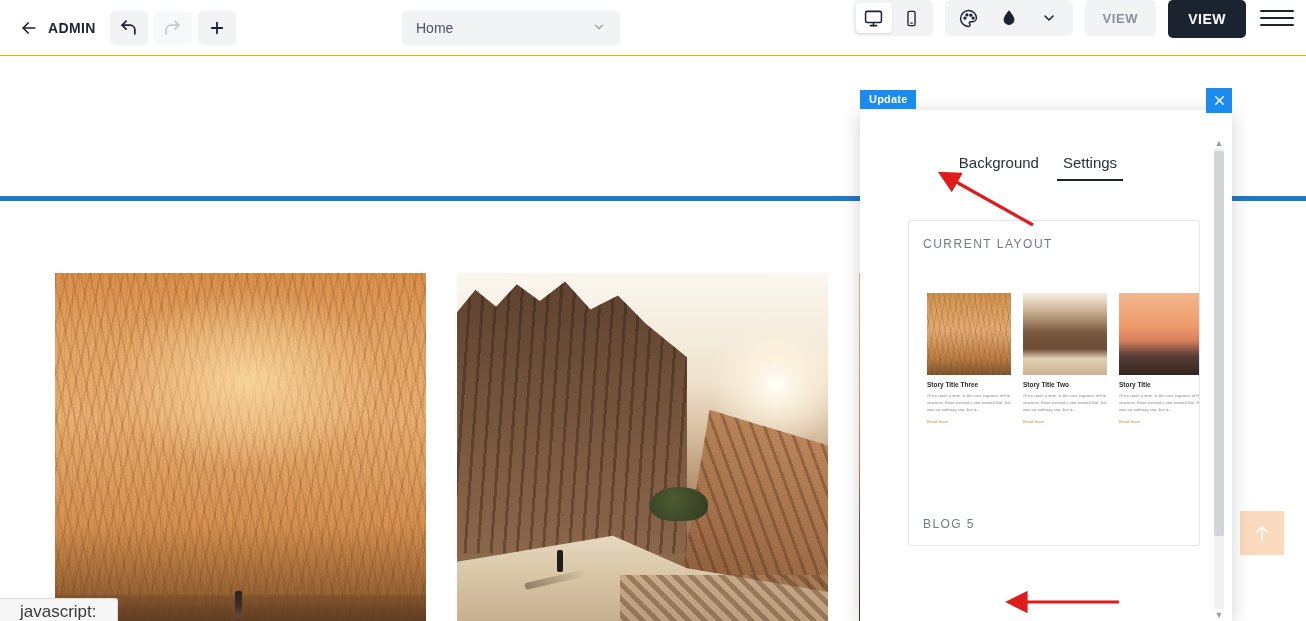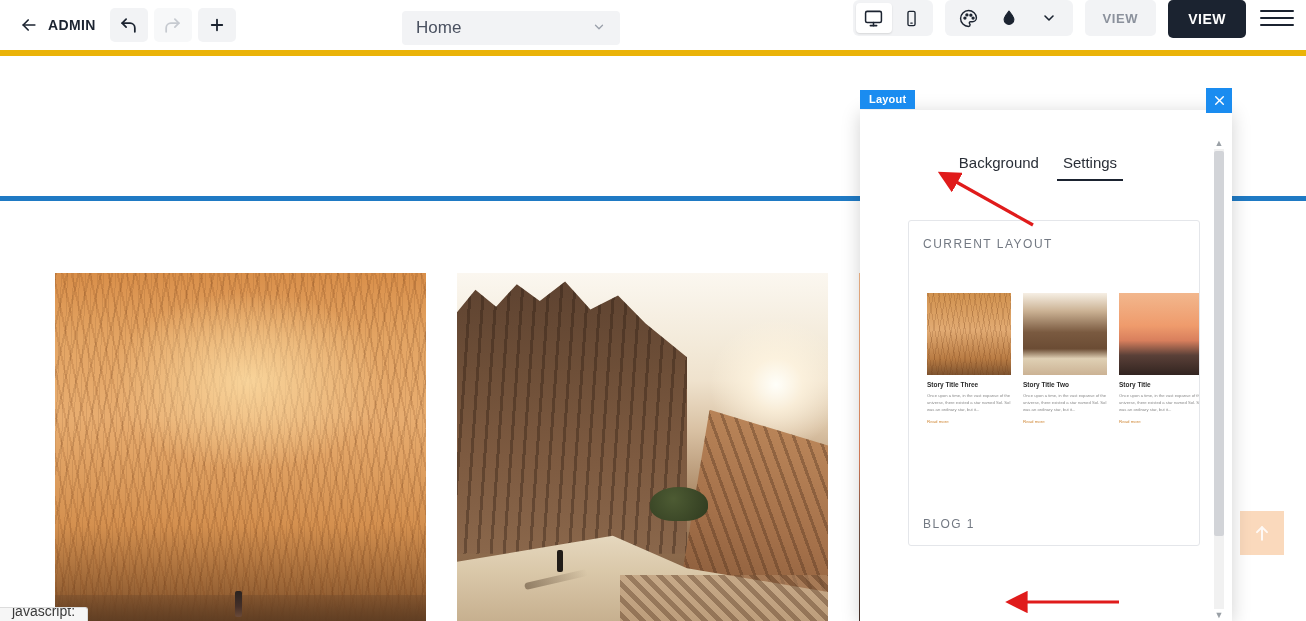--- a/index.html
+++ b/index.html
@@ -8,39 +8,39 @@
     overflow: hidden;
     font-family: "Liberation Sans", sans-serif;
     background: #ffffff;
   }
   #root { position: relative; width: 1306px; height: 621px; overflow: hidden; background:#fff; }
 
   
   .toolbar {
     position: absolute; top: 0; left: 0; width: 1306px; height: 56px;
     background: #ffffff; display: flex; align-items: center;
-    border-bottom: 6px solid #eab308; z-index: 40;
+    border-bottom: 1px solid #eab308; z-index: 40;
   }
   .tb-left { display:flex; align-items:center; padding-left: 16px; gap: 6px; }
   .back-arrow { width: 26px; height: 26px; display:flex; align-items:center; justify-content:center;
                 color:#1b2330; font-size: 20px; cursor: pointer; }
   .admin-label { font-size: 14px; font-weight: 700; letter-spacing: .4px; color:#1b2330; margin-right: 8px;
                  font-family:"Liberation Sans", sans-serif; }
   .tb-btn { width: 38px; height: 34px; border-radius: 5px; display:flex; align-items:center; justify-content:center;
             background: #f2f3f5; color:#1b2330; cursor:pointer; }
   .tb-btn.disabled { background:#f7f8f9; color:#c6cad0; }
   .tb-btn svg { display:block; }
 
   .tb-center { position:absolute; left: 402px; top: 11px; }
   .page-select {
     width: 218px; height: 34px; background:#f2f3f5; border-radius: 4px;
     display:flex; align-items:center; justify-content:space-between;
     padding: 0 14px; cursor:pointer;
   }
-  .page-select .ps-label { font-size: 17px; color:#4a5160; }
+  .page-select .ps-label { font-size: 14px; color:#4a5160; }
   .page-select .ps-caret { color:#9aa0aa; font-size: 12px; }
 
   .tb-right { position:absolute; right: 12px; top: 0; height:56px; display:flex; gap: 12px; }
   .seg { background:#f2f3f5; border-radius: 6px; display:flex; align-items:center; padding: 3px; gap:2px; height:36px;}
   .seg-item { width: 36px; height: 30px; border-radius:4px; display:flex; align-items:center; justify-content:center;
               color:#1b2330; cursor:pointer; }
   .seg-item.active { background:#ffffff; box-shadow: 0 1px 2px rgba(0,0,0,.12); }
   .seg-wide { background:#f2f3f5; border-radius:6px; display:flex; align-items:center; height:36px; padding:0 6px; gap: 4px;}
   .seg-wide .si { width: 36px; height:30px; display:flex; align-items:center; justify-content:center; color:#1b2330; cursor:pointer;}
   .view-btn { height:36px; background:#f2f3f5; border-radius:5px; color:#8b919c; font-size:13px; font-weight:700;
@@ -124,23 +124,23 @@
     background: linear-gradient(180deg, #f4b98c 0%, #ef9f72 32%, #e1815c 52%, #7c5646 70%, #3d2b25 100%);
   }
 
   .scroll-top {
     position:absolute; right: 22px; top: 455px; width: 44px; height: 44px; background:#fad9bc;
     display:flex; align-items:center; justify-content:center; cursor:pointer;
   }
   .scroll-top svg { opacity:.85; }
 
   .status-tip {
-    position:absolute; left:0; bottom:0; height: 14px; background:#f6f6f6; border:1px solid #dcdcdc;
-    border-left:none; border-bottom:none; border-radius: 0 3px 0 0; padding: 0 12px;
-    font-size: 14px; color:#3a3a3a; display:flex; align-items:flex-end; overflow:hidden; line-height: 19px;
+    position:absolute; left:0; bottom:0; height: 23px; background:#f6f6f6; border:1px solid #dcdcdc;
+    border-left:none; border-bottom:none; border-radius: 0 3px 0 0; padding: 0 20px;
+    font-size: 17px; color:#3a3a3a; display:flex; align-items:flex-end; overflow:hidden; line-height: 19px;
   }
 
   
   .panel {
     position:absolute; left: 860px; top: 110px; width: 372px; height: 511px;
     background:#ffffff; box-shadow: 0 3px 18px rgba(0,0,0,.18); z-index: 30;
   }
   .panel-tag {
     position:absolute; left: 860px; top: 90px; height: 19px; background:#1a8cf0; color:#fff;
     font-size: 11px; font-weight:700; padding: 0 9px; line-height:19px; letter-spacing:.2px; z-index: 31;
@@ -308,21 +308,21 @@
     <div class="scroll-top">
       <svg width="20" height="20" viewBox="0 0 24 24" fill="none" stroke="#ffffff" stroke-width="2.4" stroke-linecap="round" stroke-linejoin="round">
           <line x1="12" y1="20" x2="12" y2="5"></line>
           <polyline points="6 11 12 5 18 11"></polyline>
         </svg>
     </div>
 
     <div class="status-tip">javascript:</div>
   </div>
 
-  <div class="panel-tag">Layout</div>
+  <div class="panel-tag">Update</div>
   <div class="panel-close">
     <svg width="13" height="13" viewBox="0 0 24 24" fill="none" stroke="#ffffff" stroke-width="2.6" stroke-linecap="round">
         <line x1="5" y1="5" x2="19" y2="19"></line>
         <line x1="19" y1="5" x2="5" y2="19"></line>
       </svg>
   </div>
 
   <div class="panel">
 
     <div class="panel-tabs">
@@ -347,21 +347,21 @@
           <div class="mini-l">Read more</div>
         </div>
         <div class="mini">
           <div class="mini-img c"></div>
           <div class="mini-t">Story Title</div>
           <div class="mini-p">Once upon a time, in the vast expanse of the universe, there existed a star named Sol. Sol was an ordinary star, but it...</div>
           <div class="mini-l">Read more</div>
         </div>
       </div>
 
-      <div class="lc-foot">BLOG 1</div>
+      <div class="lc-foot">BLOG 5</div>
     </div>
 
     <div class="pscroll">
       <div class="arr">▲</div>
       <div class="track"></div>
       <div class="thumb"></div>
       <div class="arr" style="position:absolute;bottom:0;left:0;">▼</div>
     </div>
   </div>
 

